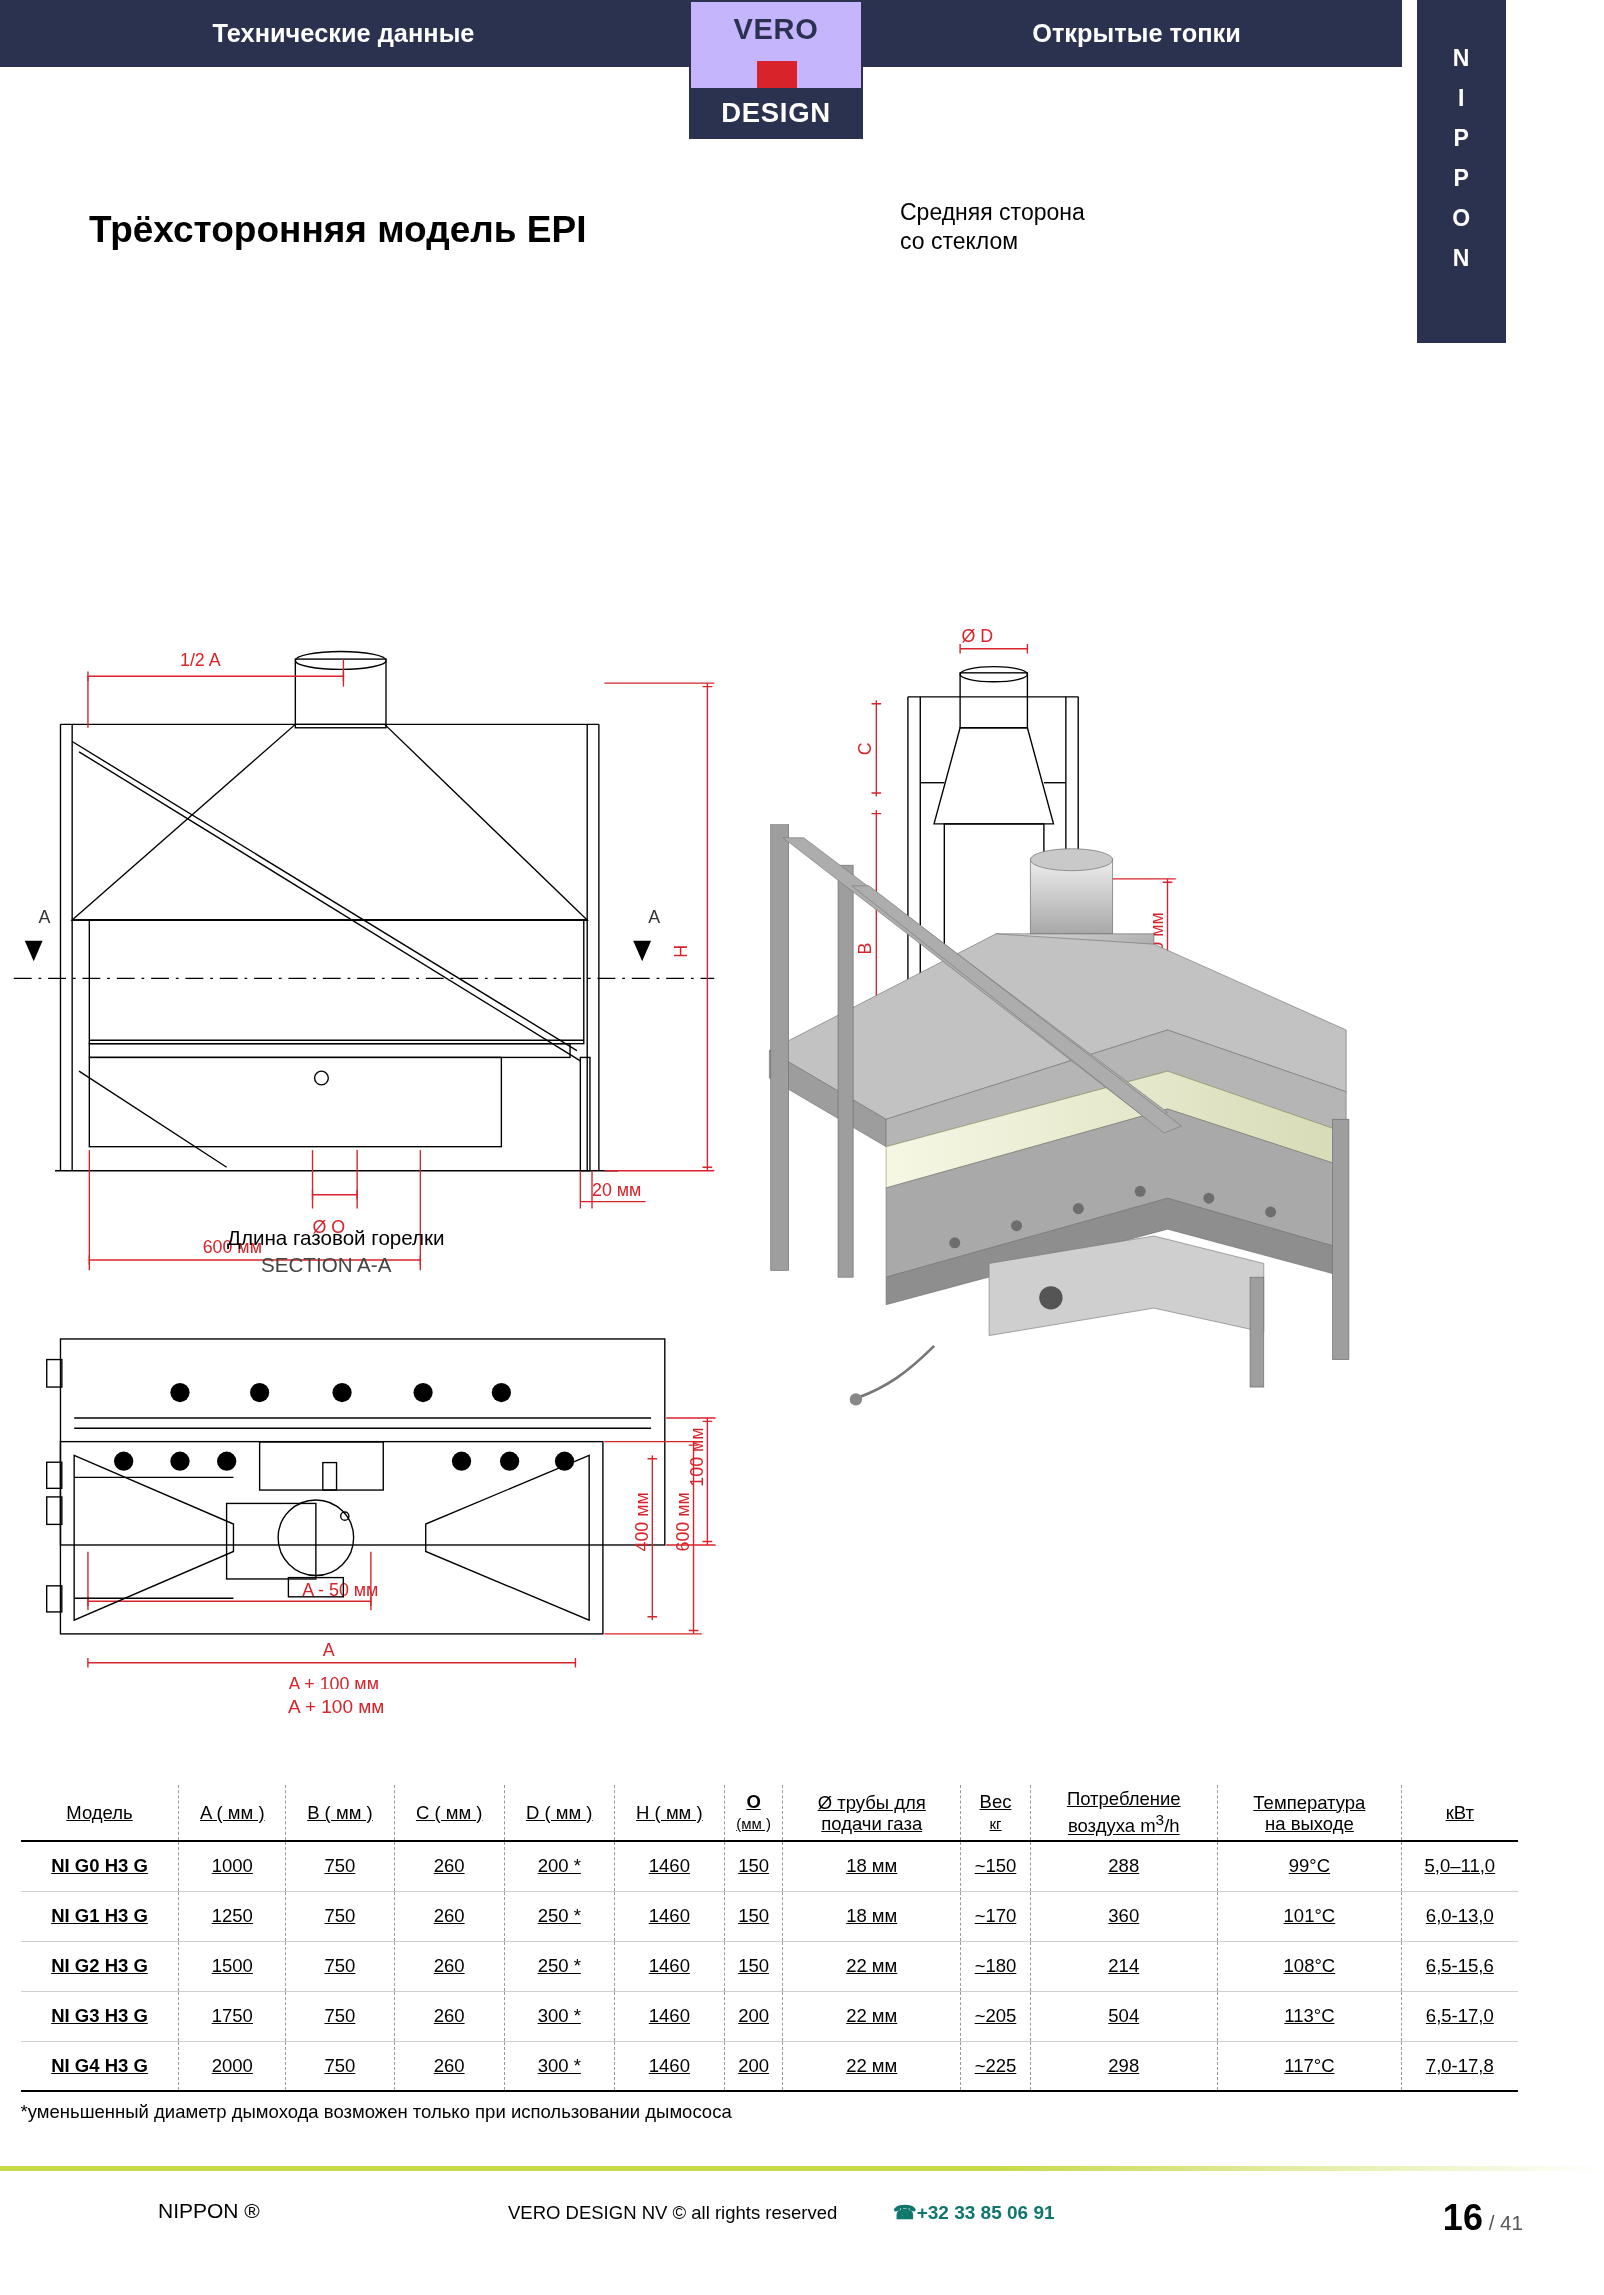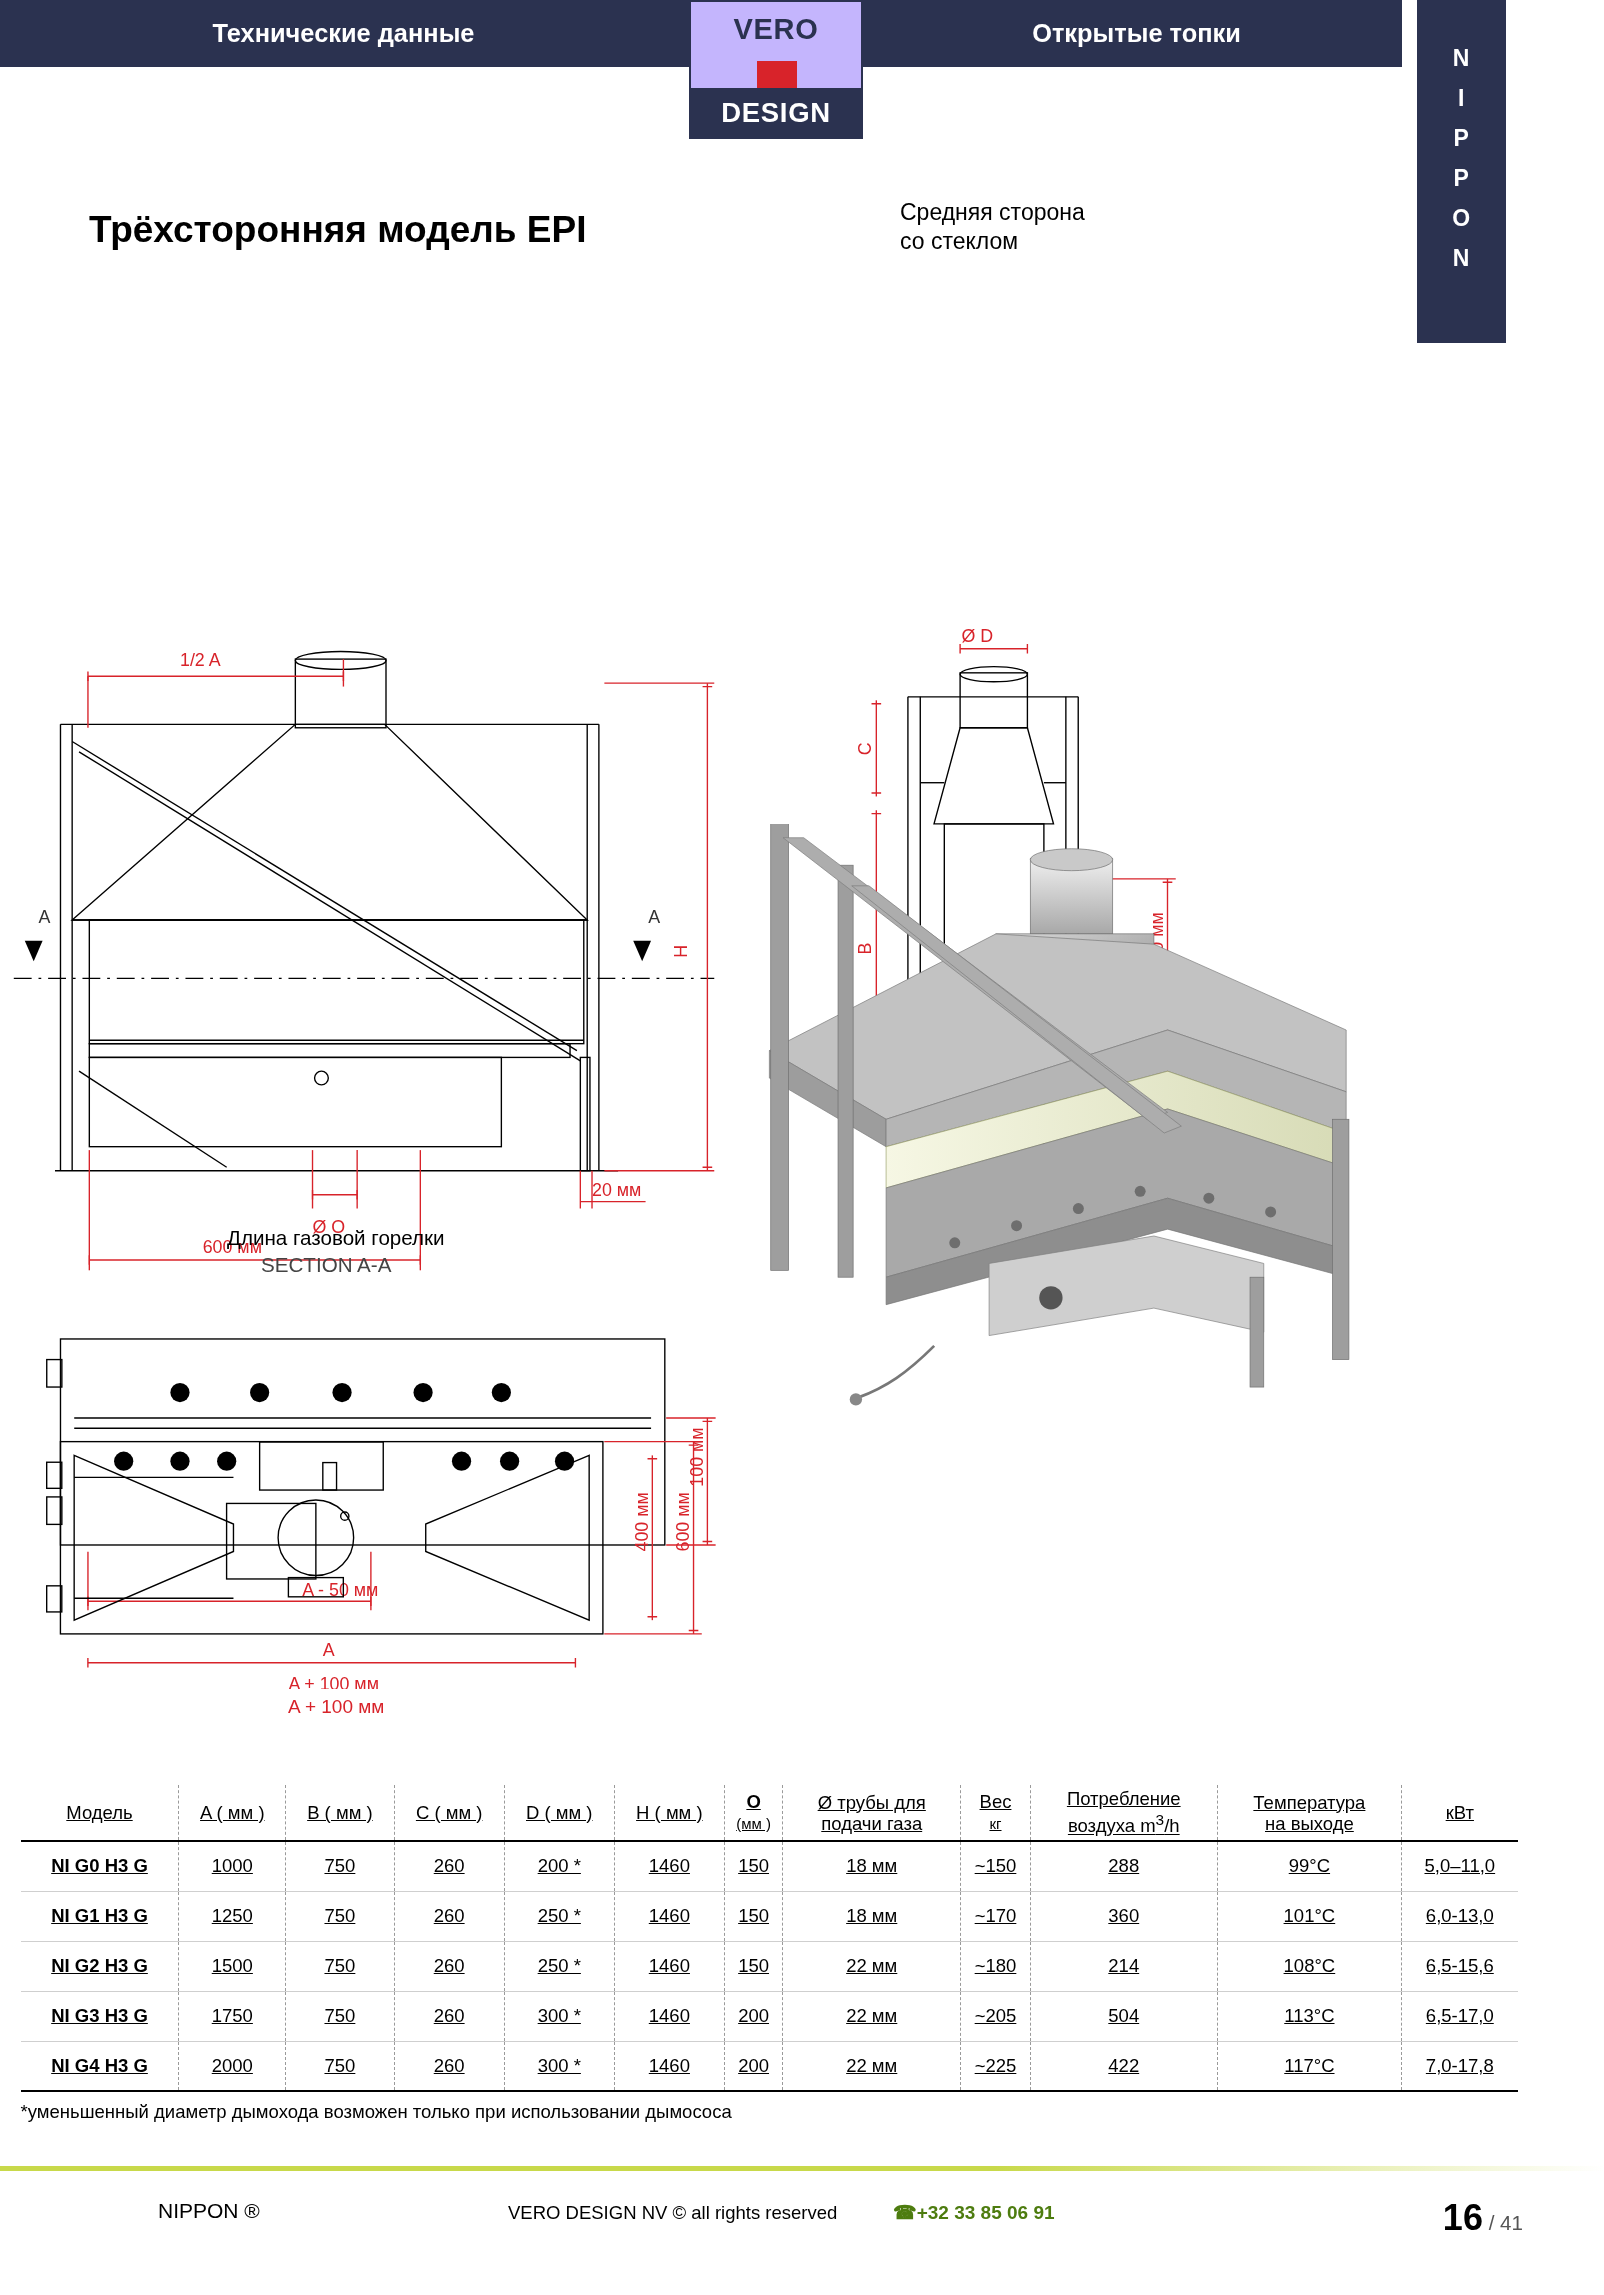--- a/index.html
+++ b/index.html
@@ -164,21 +164,21 @@
   .footer-left {
     position: absolute; left: 158px; top: 19px;
     font-size: 21px; color: #000;
   }
   .footer-center {
     position: absolute; left: 508px; top: 22px;
     font-size: 18.5px; color: #000; text-align: right;
   }
   .footer-phone {
     position: absolute; left: 893px; top: 20.6px;
-    font-size: 19px; font-weight: bold; color: #4d7c0f;
+    font-size: 19px; font-weight: bold; color: #0f766e;
   }
   .footer-page {
     position: absolute; right: 82px; top: 17px;
     font-size: 20.6px; color: #555;
   }
   .footer-page b { font-size: 36px; color: #000; }
   .cline { stroke:#000; fill:none; stroke-width:2; }
   .dimline { stroke:#d8232a; fill:none; stroke-width:2; }
   .dimtext { fill:#d8232a; font-family:"Liberation Sans", sans-serif; font-size:26px; }
   .blktext { fill:#333; font-family:"Liberation Sans", sans-serif; font-size:26px; }
@@ -525,21 +525,21 @@
       <tr>
         <td class="model">NI G4 H3 G</td>
         <td>2000</td>
         <td>750</td>
         <td>260</td>
         <td>300 *</td>
         <td>1460</td>
         <td>200</td>
         <td>22 мм</td>
         <td>~225</td>
-        <td>422</td>
+        <td>298</td>
         <td>117°C</td>
         <td>7,0-17,8</td>
       </tr>
     </tbody>
   </table>
 </div>
 
 <div class="note">*уменьшенный диаметр дымохода возможен только при использовании дымососа</div>
 
 <div class="footer-rule"></div>

